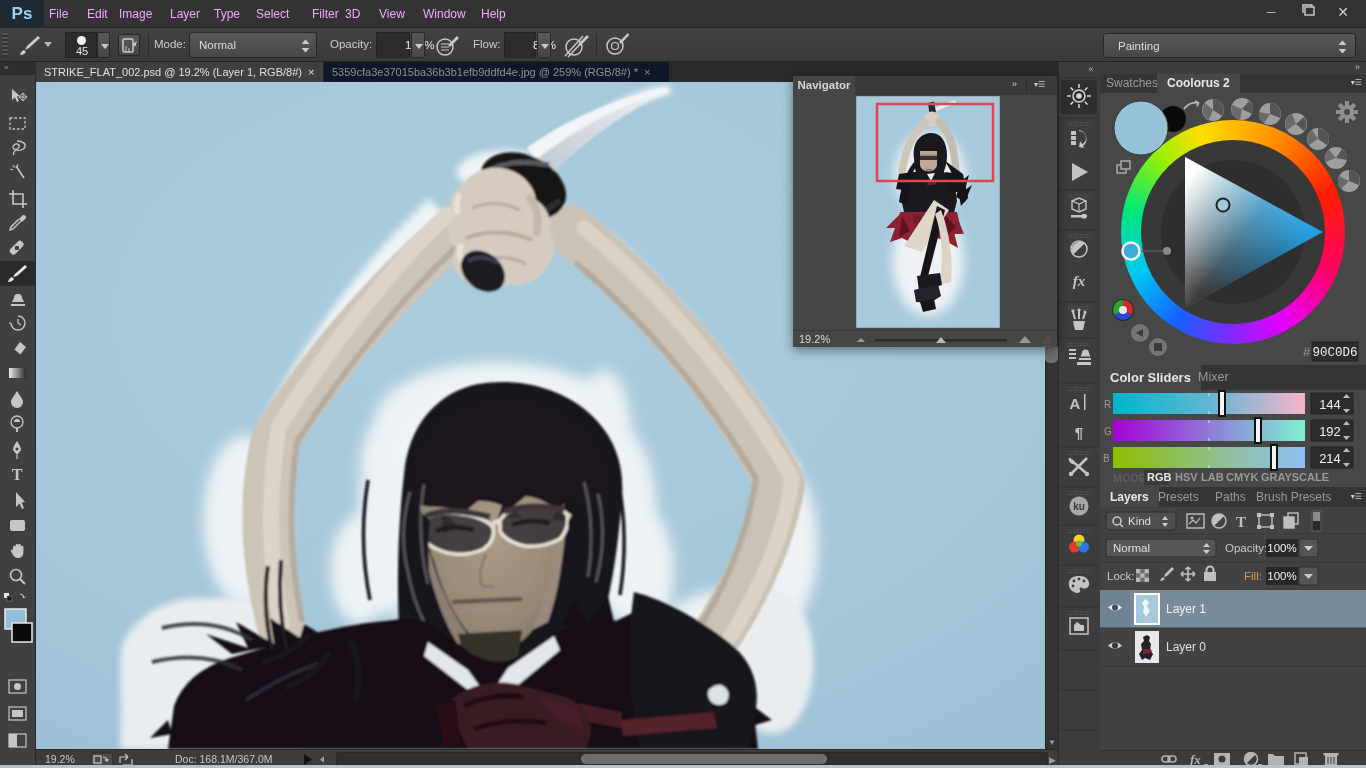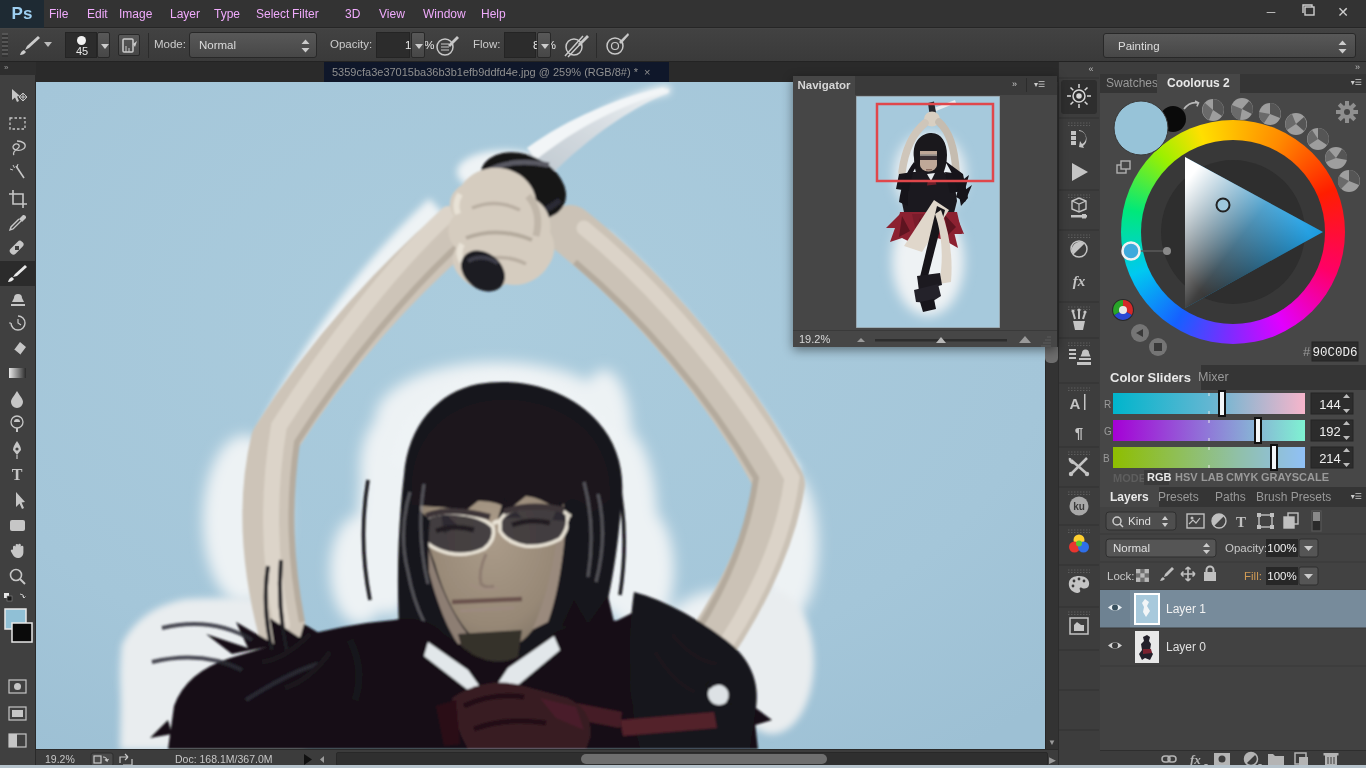--- a/index.html
+++ b/index.html
@@ -59,21 +59,21 @@
 <div id="app">
 
   <div id="menubar"></div>
   <div id="pslogo">Ps</div>
   <div class="menuitem" style="left:49px;">File</div>
   <div class="menuitem" style="left:87px;">Edit</div>
   <div class="menuitem" style="left:119px;">Image</div>
   <div class="menuitem" style="left:170px;">Layer</div>
   <div class="menuitem" style="left:214px;">Type</div>
   <div class="menuitem" style="left:256px;">Select</div>
-  <div class="menuitem" style="left:292px;">Filter</div>
+  <div class="menuitem" style="left:312px;">Filter</div>
   <div class="menuitem" style="left:345px;">3D</div>
   <div class="menuitem" style="left:379px;">View</div>
   <div class="menuitem" style="left:423px;">Window</div>
   <div class="menuitem" style="left:481px;">Help</div>
   <div class="winbtn" style="left:1253px;">─</div>
   <div class="winbtn" style="left:1289px;"><svg width="36" height="25" viewBox="0 0 36 25">
         <g fill="none" stroke="#cfcfcf" stroke-width="1.4">
           <rect x="16" y="7" width="9" height="8"></rect>
           <path d="M14 13 v-8 h9 v2"></path>
         </g>
@@ -282,20 +282,22 @@
     </g>
     <defs>
       <linearGradient id="toolgrad" x1="0" y1="0" x2="1" y2="0">
         <stop offset="0" stop-color="#e8e8e8"></stop>
           <stop offset="1" stop-color="#2a2a2a"></stop>
       </linearGradient>
     </defs>
   </svg>
 
   <div id="tabbar">
+    <div class="doctab" style="left:0px; width:287px; background:#3f3f3f; color:#e0e0e0;">
+      STRIKE_FLAT_002.psd @ 19.2% (Layer 1, RGB/8#)&nbsp;&nbsp;×</div>
     <div class="doctab" style="left:288px; width:345px; background:#0f172a; color:#8f8f8f;">
       5359cfa3e37015ba36b3b1efb9ddfd4e.jpg @ 259% (RGB/8#) *&nbsp;&nbsp;×</div>
   </div>
 
   <div id="canvaswrap">
   <svg width="1009" height="667" viewBox="36 82 1009 667">
     <defs>
       <filter id="soft" x="-20%" y="-20%" width="140%" height="140%">
             <feGaussianBlur stdDeviation="1.3"></feGaussianBlur>
           </filter>

